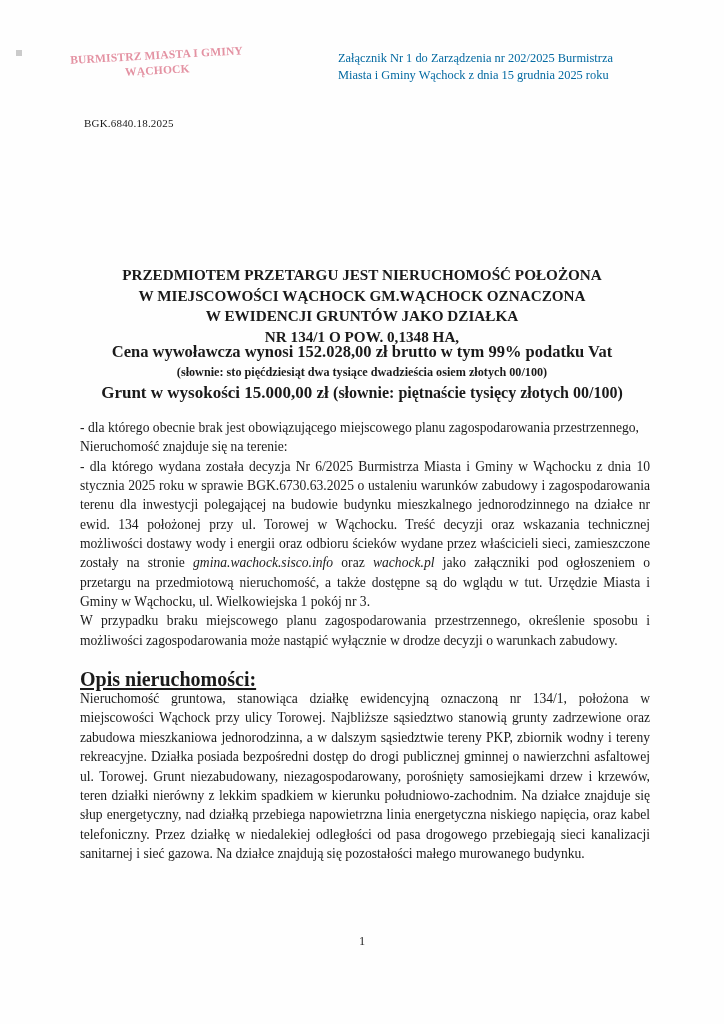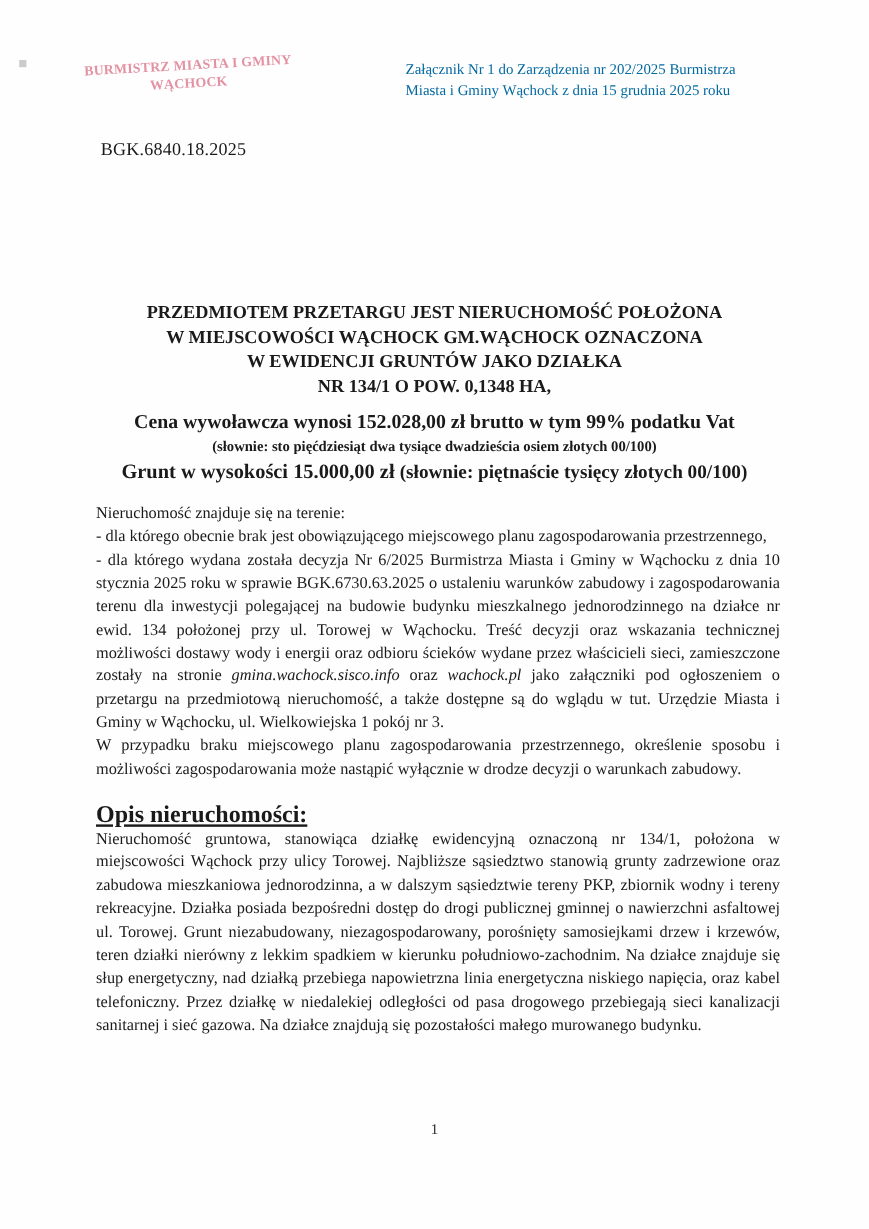--- a/index.html
+++ b/index.html
@@ -61,34 +61,34 @@
     font-size: 12.4px;
     line-height: 16.5px;
     color: #0369a1;
   }
 
   
   .case-no {
     position: absolute;
     left: 84px;
     top: 117px;
-    font-size: 15px;
+    font-size: 11px;
     letter-spacing: .2px;
   }
 
   
   .heading-block {
     position: absolute;
     left: 62px;
     width: 600px;
     text-align: center;
     font-weight: 700;
   }
   #title-block { top: 160px; }
-  #subject-block { top: 251px; }
+  #subject-block { top: 265px; }
 
   .h-main {
     font-size: 21px;
     line-height: 26px;
     letter-spacing: .1px;
   }
   .h-sub {
     font-size: 15.4px;
     line-height: 20.5px;
     letter-spacing: .05px;
@@ -199,24 +199,24 @@
     <div class="price-main">Cena wywoławcza wynosi 152.028,00 zł brutto w tym 99% podatku Vat</div>
     <div class="price-words">(słownie: sto pięćdziesiąt dwa tysiące dwadzieścia osiem złotych 00/100)</div>
     <div class="wadium-line">
       <span>Grunt w wysokości 15.000,00 zł</span>
       <span class="wadium-words">(słownie: piętnaście tysięcy złotych 00/100)</span>
     </div>
   </div>
 
   <div class="body-area">
 
+    <p class="para">- dla którego obecnie brak jest obowiązującego miejscowego planu zagospodarowania przestrzennego,</p>
+
     <p class="para nojust">Nieruchomość znajduje się na terenie:</p>
 
-    <p class="para">- dla którego obecnie brak jest obowiązującego miejscowego planu zagospodarowania przestrzennego,</p>
-
     <p class="para"><span>- dla którego wydana została decyzja Nr 6/2025 Burmistrza Miasta i Gminy w Wąchocku z dnia 10 stycznia 2025 roku w sprawie BGK.6730.63.2025 o ustaleniu warunków zabudowy i zagospodarowania terenu dla inwestycji polegającej na budowie budynku mieszkalnego jednorodzinnego na działce nr ewid. 134 położonej przy ul. Torowej w Wąchocku. Treść decyzji oraz wskazania technicznej możliwości dostawy wody i energii oraz odbioru ścieków wydane przez właścicieli sieci, zamieszczone zostały na stronie </span><em class="site">gmina.wachock.sisco.info</em><span> oraz </span><em class="site">wachock.pl</em><span> jako załączniki pod ogłoszeniem o przetargu na przedmiotową nieruchomość, a także dostępne są do wglądu w tut. Urzędzie Miasta i Gminy w Wąchocku, ul. Wielkowiejska 1 pokój nr 3.</span></p>
 
     <p class="para">W przypadku braku miejscowego planu zagospodarowania przestrzennego, określenie sposobu i możliwości zagospodarowania może nastąpić wyłącznie w drodze decyzji o warunkach zabudowy.</p>
 
     <div class="gap-med"></div>
 
     <p class="section-head">Opis nieruchomości:</p>
 
     <p class="para">Nieruchomość gruntowa, stanowiąca działkę ewidencyjną oznaczoną nr 134/1, położona w miejscowości Wąchock przy ulicy Torowej. Najbliższe sąsiedztwo stanowią grunty zadrzewione oraz zabudowa mieszkaniowa jednorodzinna, a w dalszym sąsiedztwie tereny PKP, zbiornik wodny i tereny rekreacyjne. Działka posiada bezpośredni dostęp do drogi publicznej gminnej o nawierzchni asfaltowej ul. Torowej. Grunt niezabudowany, niezagospodarowany, porośnięty samosiejkami drzew i krzewów, teren działki nierówny z lekkim spadkiem w kierunku południowo-zachodnim. Na działce znajduje się słup energetyczny, nad działką przebiega napowietrzna linia energetyczna niskiego napięcia, oraz kabel telefoniczny. Przez działkę w niedalekiej odległości od pasa drogowego przebiegają sieci kanalizacji sanitarnej i sieć gazowa. Na działce znajdują się pozostałości małego murowanego budynku.</p>
 

